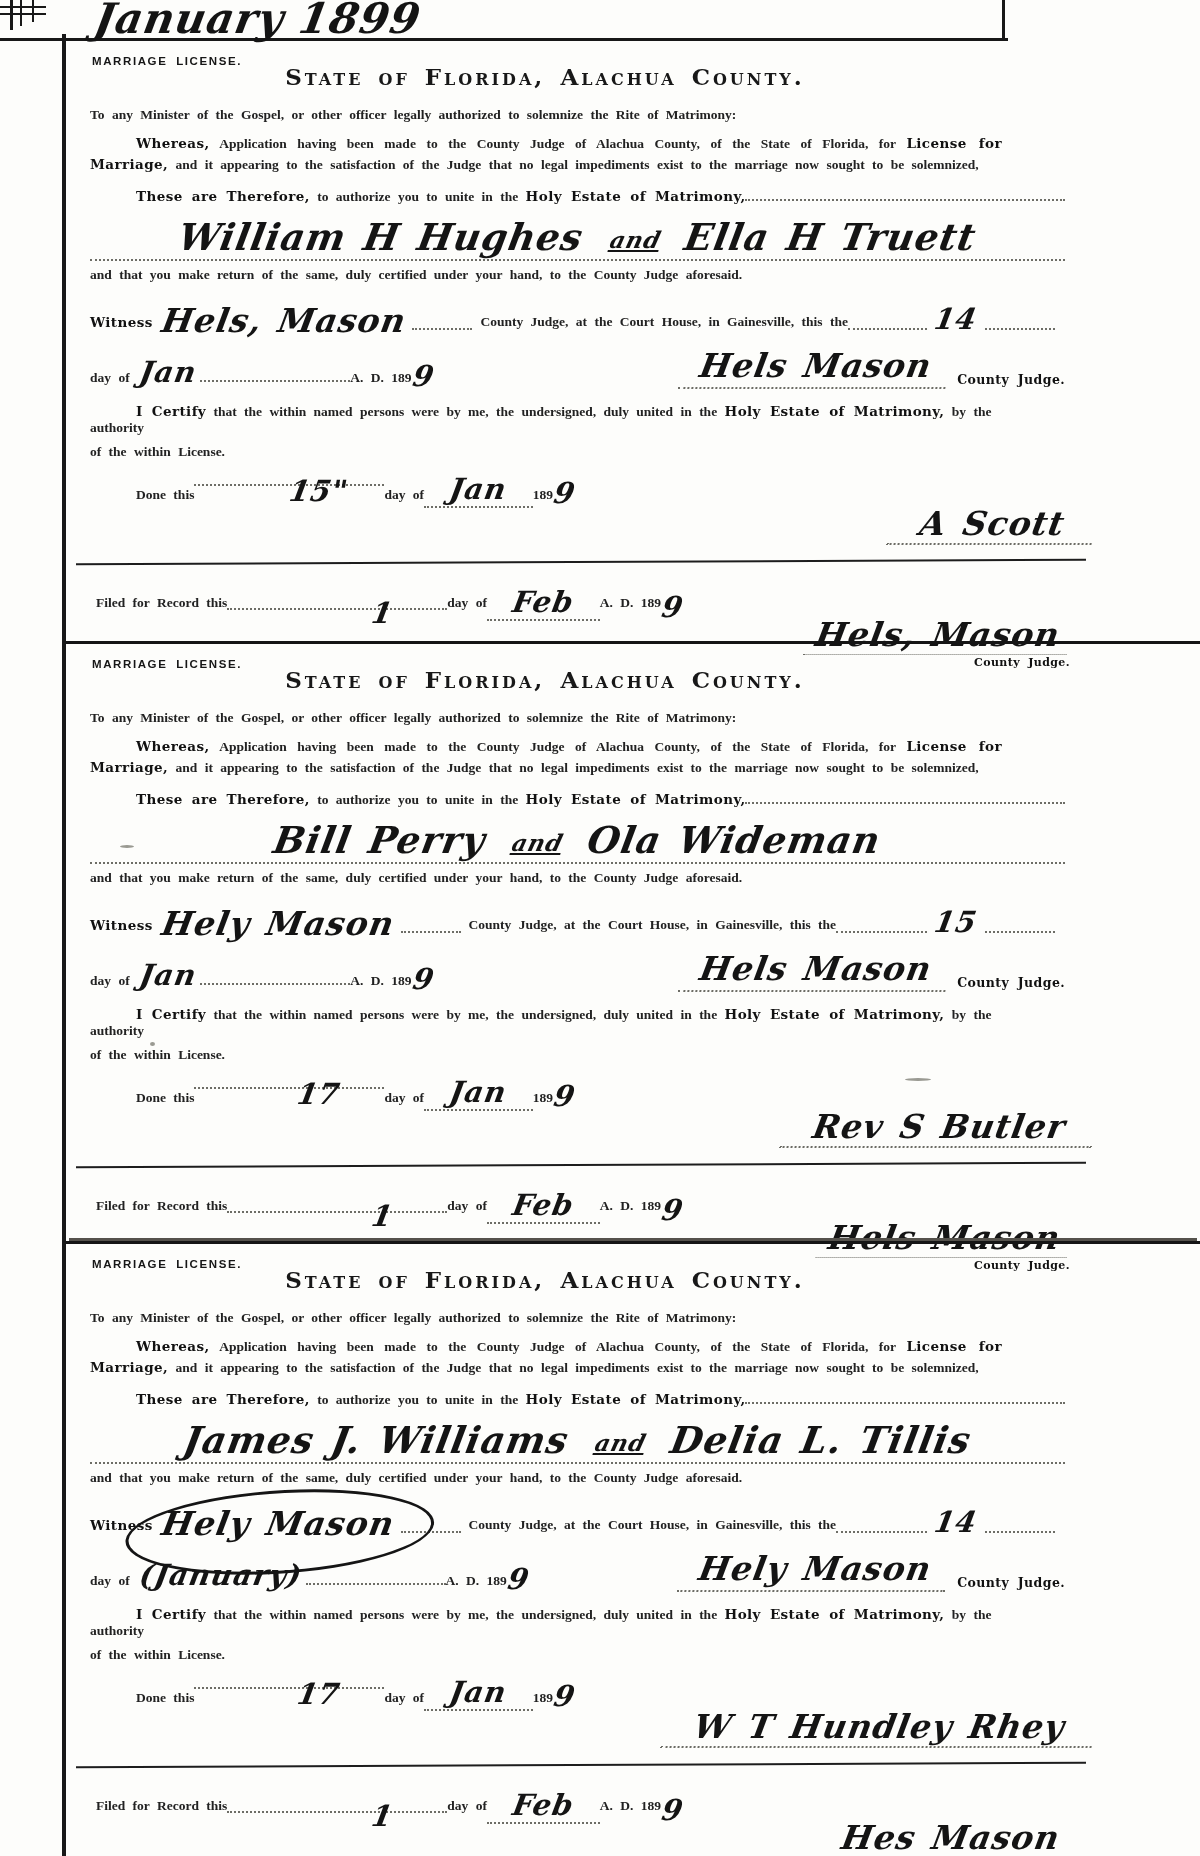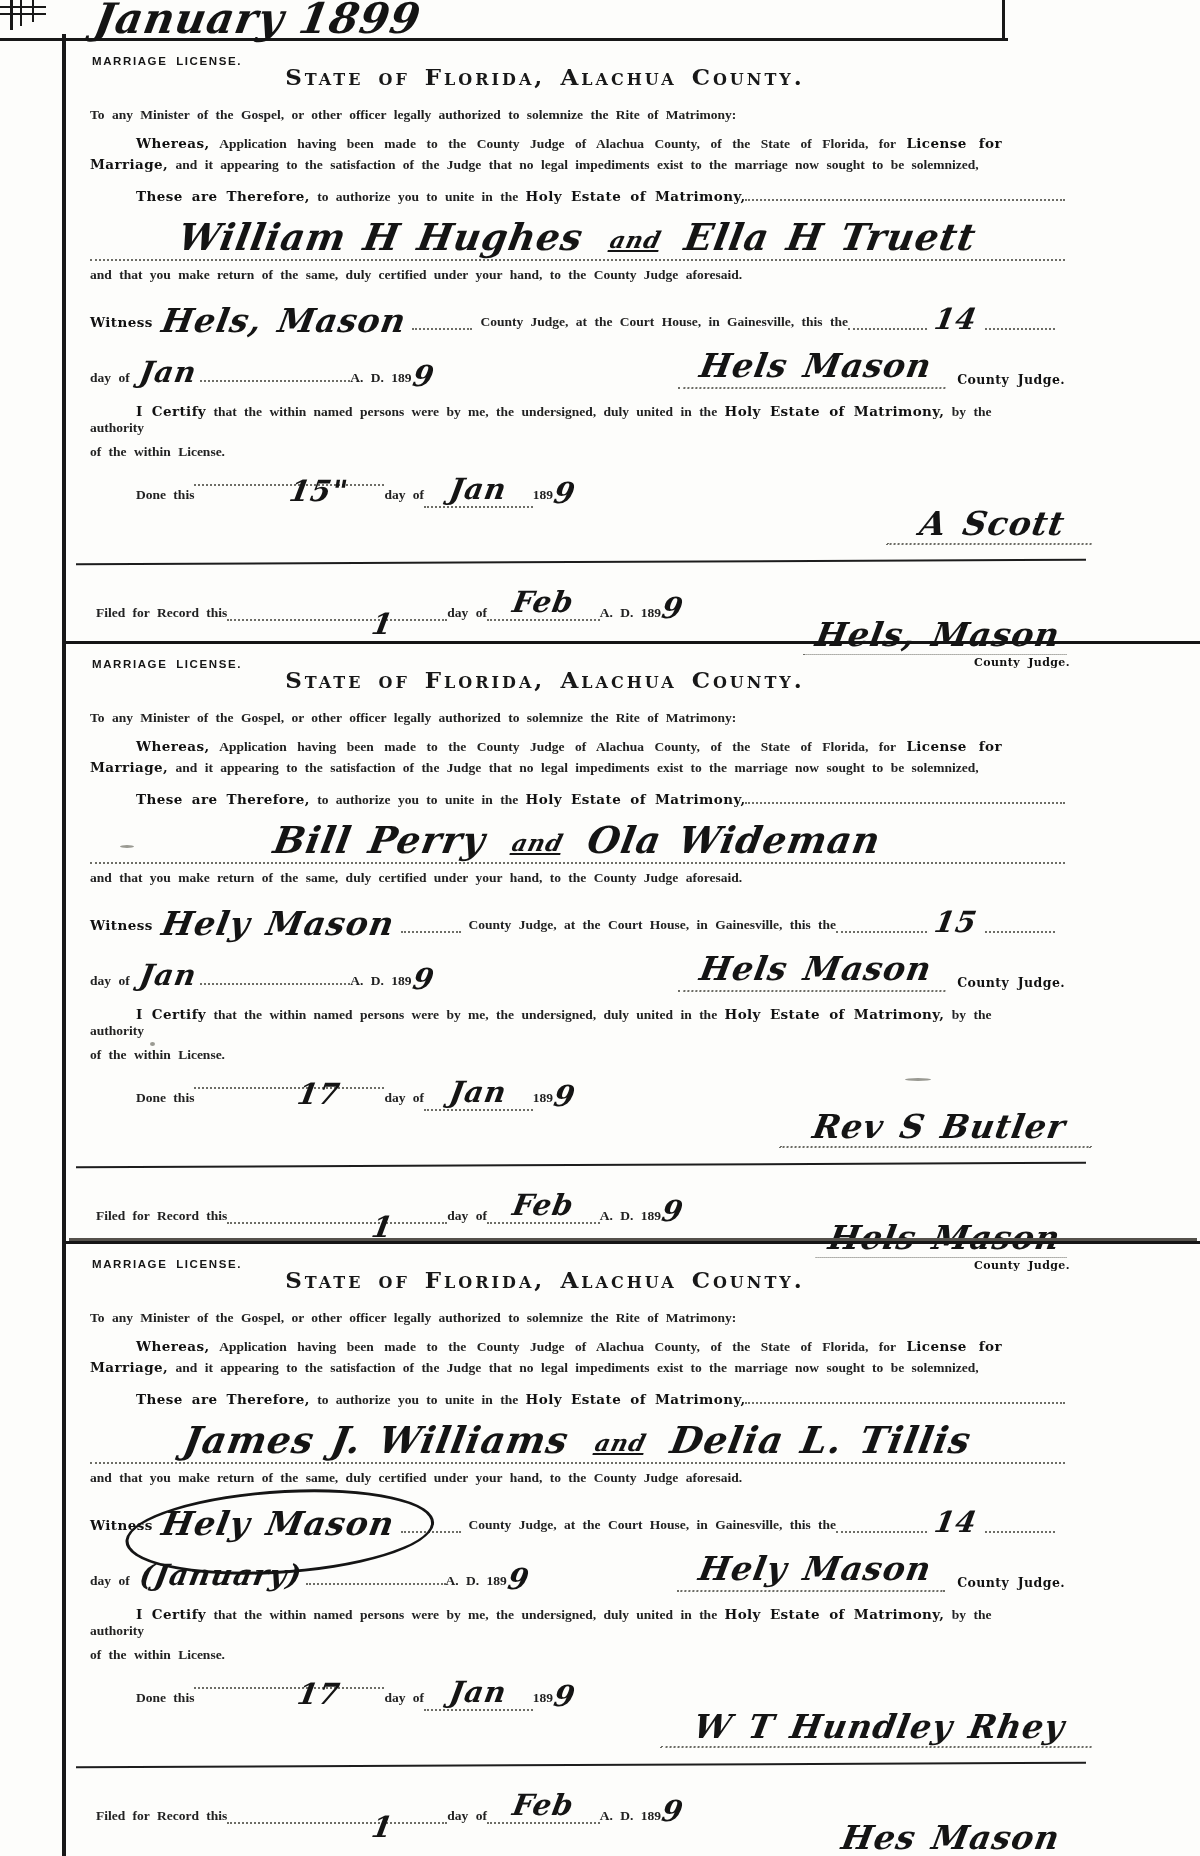--- a/index.html
+++ b/index.html
@@ -88,21 +88,21 @@
   .done-row { margin-top:12px; display:flex; align-items:baseline; width:700px; padding-left:46px; }
   .done-row .dots.d1 { max-width:190px; text-align:center; }
   .cell-hand { border-bottom:2px dotted #6d6d66; padding:0 26px; }
   .done-day { transform:skewX(-10deg) translateY(2px); }
 
   .officiant-row { display:flex; justify-content:flex-end; width:1005px; margin-top:-4px; }
   .officiant-sig { border-bottom:2px dotted #6d6d66; padding:0 30px 0 30px; }
 
   .thin-rule { margin-top:16px; margin-left:-14px; width:1010px; height:2px; background:#1d1d1d; transform:rotate(-0.25deg); }
 
-  .filed-row { margin-top:22px; display:flex; align-items:flex-end; width:790px; padding-left:6px; }
+  .filed-row { margin-top:22px; display:flex; align-items:center; width:790px; padding-left:6px; }
   .filed-sig-block { display:flex; flex-direction:column; align-items:flex-end; width:980px; margin-top:-6px; }
   .filed-sig { border-bottom:1px dotted #6d6d66; padding:0 10px; }
   .filed-judge { font-size:11px; margin-top:1px; }
 </style>
 </head>
 <body>
 
 <div class="page">
 
   <div class="corner-h1"></div>

